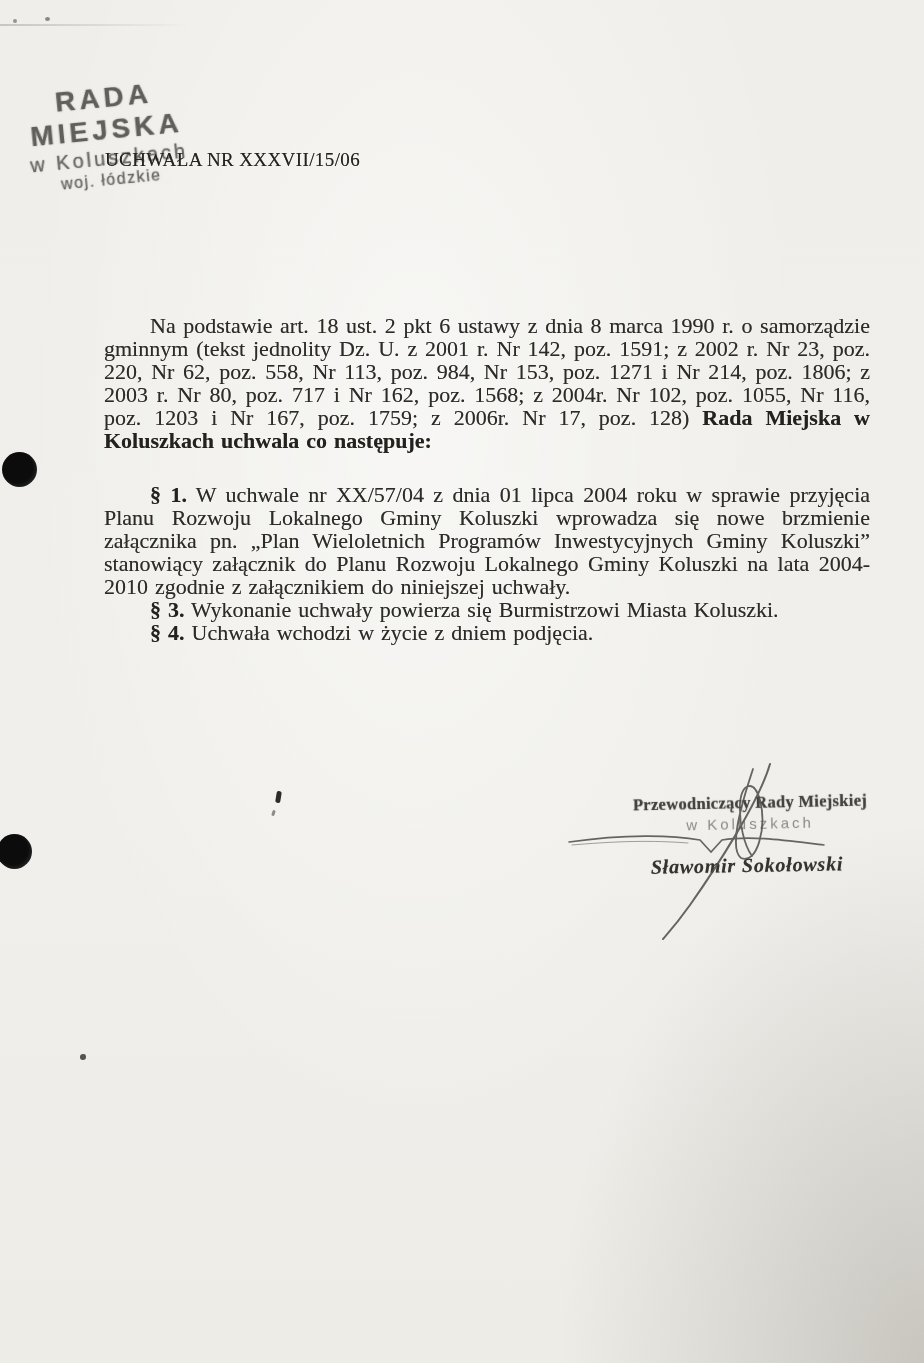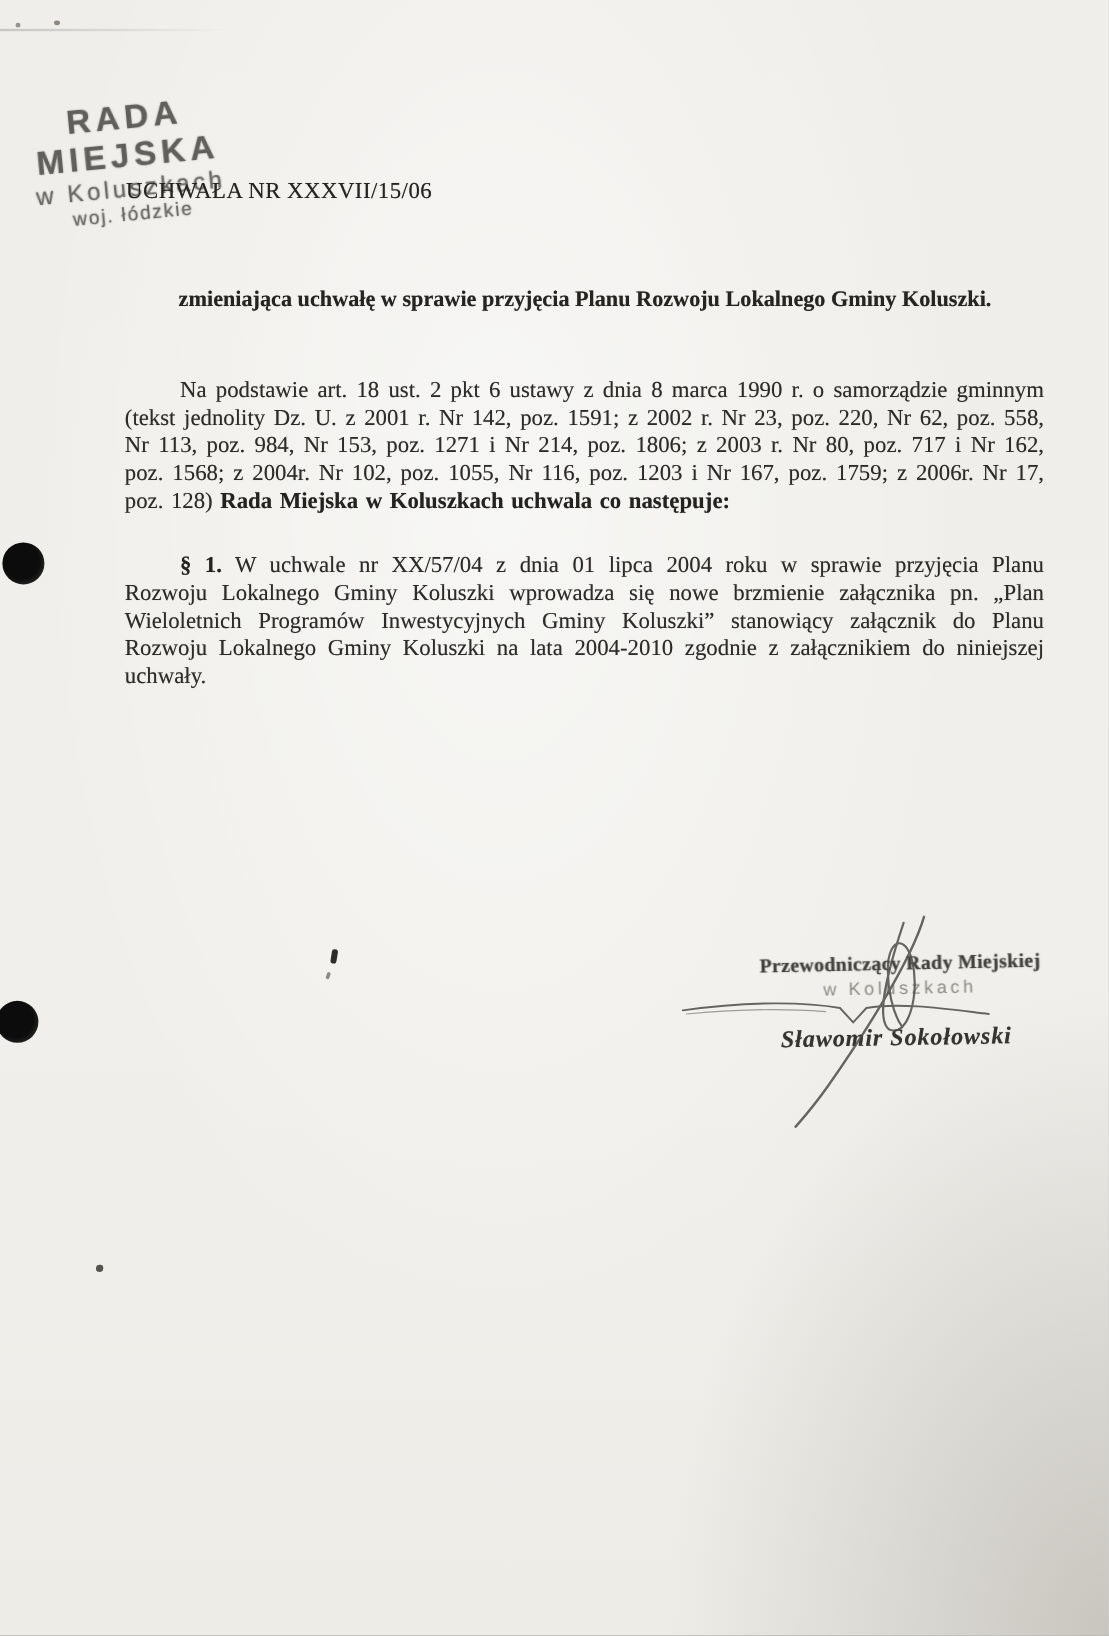--- a/index.html
+++ b/index.html
@@ -38,21 +38,21 @@
   }
   
   .subject{
     position:absolute;left:100px;top:240px;width:775px;
     text-align:center;font-weight:bold;font-size:18.5px;
     color:#262420;text-shadow:0 0 .6px rgba(38,36,32,.5);
   }
   
   .body-text{
     position:absolute;left:104px;top:314px;width:766px;
-    font-size:19px;line-height:23px;text-align:justify;
+    font-size:22px;line-height:23px;text-align:justify;
     word-spacing:1.5px;color:#2d2b27;
     text-shadow:0 0 .6px rgba(45,43,39,.45);
     font-family:Liberation Serif, serif;
   }
   .body-text p{margin:0;text-indent:46px;}
   .body-text p.gap{margin-top:31px;}
   .body-text b{color:#24221e;}
   
   .sig-title{
     position:absolute;left:618px;top:793px;width:264px;
@@ -111,25 +111,26 @@
   <div class="stamp-top">
     <div class="l1">RADA MIEJSKA</div>
     <div class="l2">w Koluszkach</div>
     <div class="l3">woj. łódzkie</div>
   </div>
 
   <div class="title">
     <div>UCHWAŁA NR XXXVII/15/06</div>
   </div>
 
-  <div class="subject">zmieniająca uchwałę w sprawie przyjęcia Planu Rozwoju Lokalnego Gminy Koluszki.</div>
 
   <div class="body-text">
     <p><span>Na podstawie art. 18 ust. 2 pkt 6 ustawy z dnia 8 marca 1990 r. o samorządzie gminnym (tekst jednolity Dz. U. z 2001 r. Nr 142, poz. 1591; z 2002 r. Nr 23, poz. 220, Nr 62, poz. 558, Nr 113, poz. 984, Nr 153, poz. 1271 i Nr 214, poz. 1806; z 2003 r. Nr 80, poz. 717 i Nr 162, poz. 1568; z 2004r. Nr 102, poz. 1055, Nr 116, poz. 1203 i Nr 167, poz. 1759; z 2006r. Nr 17, poz. 128)</span> <b>Rada Miejska w Koluszkach uchwala co następuje:</b></p>
     <p class="gap"><b>§ 1.</b><span> W uchwale nr XX/57/04 z dnia 01 lipca 2004 roku w sprawie przyjęcia Planu Rozwoju Lokalnego Gminy Koluszki wprowadza się nowe brzmienie załącznika pn. „Plan Wieloletnich Programów Inwestycyjnych Gminy Koluszki” stanowiący załącznik do Planu Rozwoju Lokalnego Gminy Koluszki na lata 2004-2010 zgodnie z załącznikiem do niniejszej uchwały.</span></p>
+    <p><b>§ 3.</b><span> Wykonanie uchwały powierza się Burmistrzowi Miasta Koluszki.</span></p>
+    <p><b>§ 4.</b><span> Uchwała wchodzi w życie z dniem podjęcia.</span></p>
   </div>
 
   <div class="sig-title">Przewodniczący Rady Miejskiej</div>
   <div class="sig-town">w Koluszkach</div>
   <div class="sig-name">Sławomir Sokołowski</div>
 
   <svg class="sig-svg" width="924" height="1363" viewBox="0 0 924 1363">
     <g fill="none" stroke="#4e4c48" stroke-width="1.8" stroke-linecap="round" opacity="0.85">
 
       <path d="M 770 764 C 759 802, 716 868, 690 905 C 678 922, 670 931, 663 939" stroke-width="2"></path>

